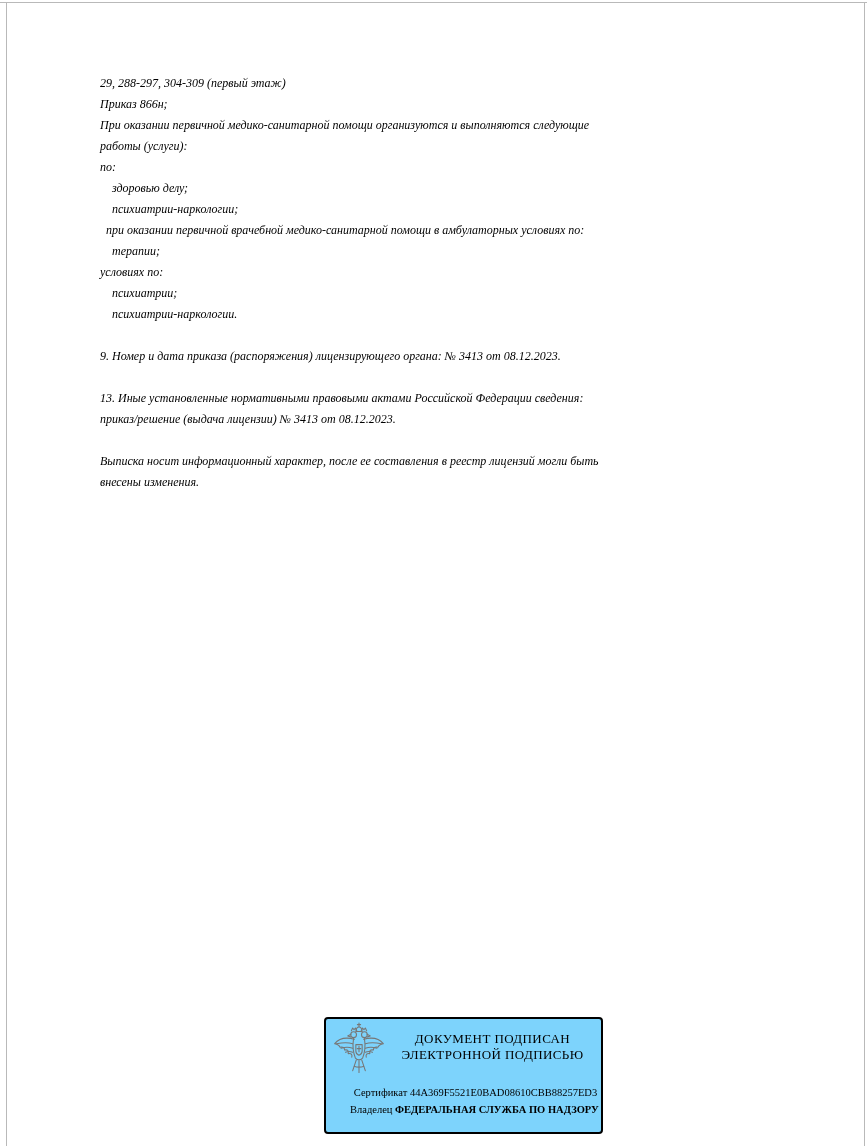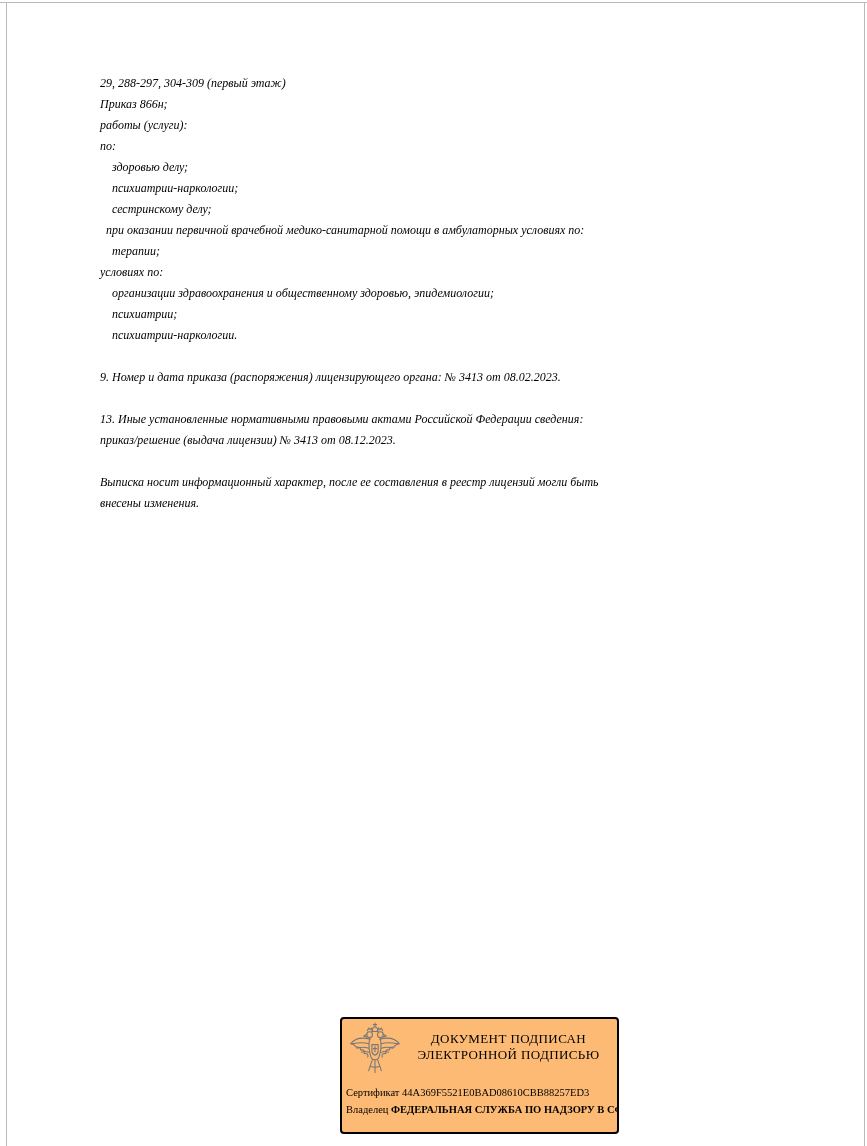--- a/index.html
+++ b/index.html
@@ -39,27 +39,27 @@
   .doc-line {
     white-space: pre;
     font-size: 12px;
     line-height: 21px;
     font-family: "Liberation Serif", serif;
     font-style: italic;
   }
   
   .stamp {
     position: absolute;
-    left: 340px;
+    left: 324px;
     top: 1017px;
     width: 279px;
     height: 117px;
     border: 2px solid #000000;
     border-radius: 4px;
-    background: #fdba74;
+    background: #7dd3fc;
     box-sizing: border-box;
     overflow: hidden;
   }
   .stamp-top {
     display: flex;
     align-items: flex-start;
     padding: 3px 2px 0 6px;
     height: 61px;
   }
   .eagle {
@@ -70,21 +70,22 @@
   .stamp-title {
     flex: 1;
     text-align: center;
     padding-top: 9px;
     font-size: 13px;
     line-height: 16px;
     letter-spacing: 0.4px;
     white-space: nowrap;
   }
   .stamp-rows {
-    padding: 2px 0 0 4px;
+    padding: 2px 0 0 24px;
+    text-align: center;
   }
   .stamp-row {
     font-size: 10.5px;
     line-height: 16.5px;
     white-space: nowrap;
     overflow: hidden;
   }
   .stamp-row .bold { font-weight: bold; }
 </style>
 </head>
@@ -92,33 +93,32 @@
 
 <div class="page">
 
   <div class="edge-top"></div>
   <div class="edge-left"></div>
   <div class="edge-right"></div>
 
   <div class="doc-body" id="doc-lines">
       <div class="doc-line">29, 288-297, 304-309 (первый этаж)</div>
       <div class="doc-line">Приказ 866н;</div>
+      <div class="doc-line">При оказании первичной медико-санитарной помощи организуются и выполняются следующие</div>
       <div class="doc-line">работы (услуги):</div>
       <div class="doc-line">по:</div>
       <div class="doc-line">    здоровью делу;</div>
       <div class="doc-line">    психиатрии-наркологии;</div>
-      <div class="doc-line">    сестринскому делу;</div>
       <div class="doc-line">  при оказании первичной врачебной медико-санитарной помощи в амбулаторных условиях по:</div>
       <div class="doc-line">    терапии;</div>
       <div class="doc-line">условиях по:</div>
-      <div class="doc-line">    организации здравоохранения и общественному здоровью, эпидемиологии;</div>
       <div class="doc-line">    психиатрии;</div>
       <div class="doc-line">    психиатрии-наркологии.</div>
       <div class="doc-line">&nbsp;</div>
-      <div class="doc-line">9. Номер и дата приказа (распоряжения) лицензирующего органа: № 3413 от 08.02.2023.</div>
+      <div class="doc-line">9. Номер и дата приказа (распоряжения) лицензирующего органа: № 3413 от 08.12.2023.</div>
       <div class="doc-line">&nbsp;</div>
       <div class="doc-line">13. Иные установленные нормативными правовыми актами Российской Федерации сведения:</div>
       <div class="doc-line">приказ/решение (выдача лицензии) № 3413 от 08.12.2023.</div>
       <div class="doc-line">&nbsp;</div>
       <div class="doc-line">Выписка носит информационный характер, после ее составления в реестр лицензий могли быть</div>
       <div class="doc-line">внесены изменения.</div>
     </div>
 
   <div class="stamp">
     <div class="stamp-top">

